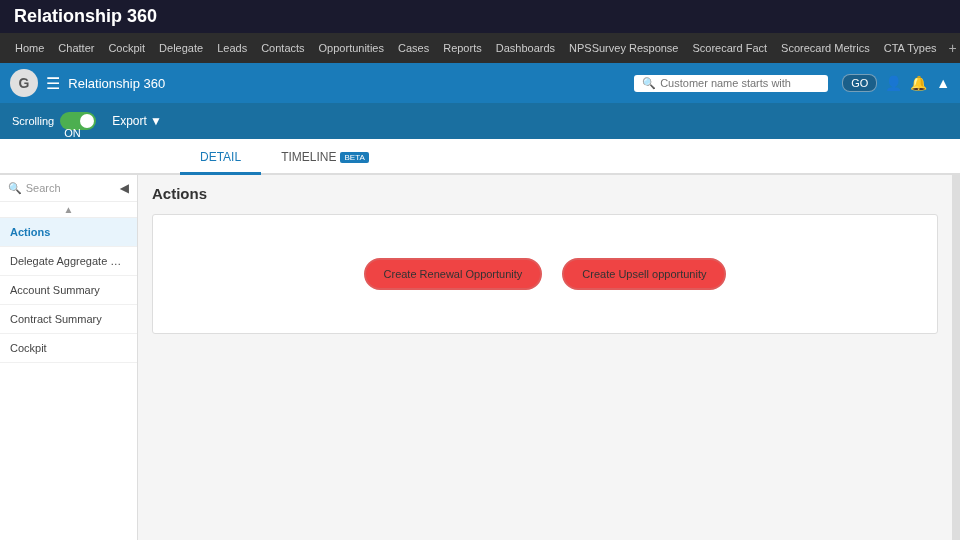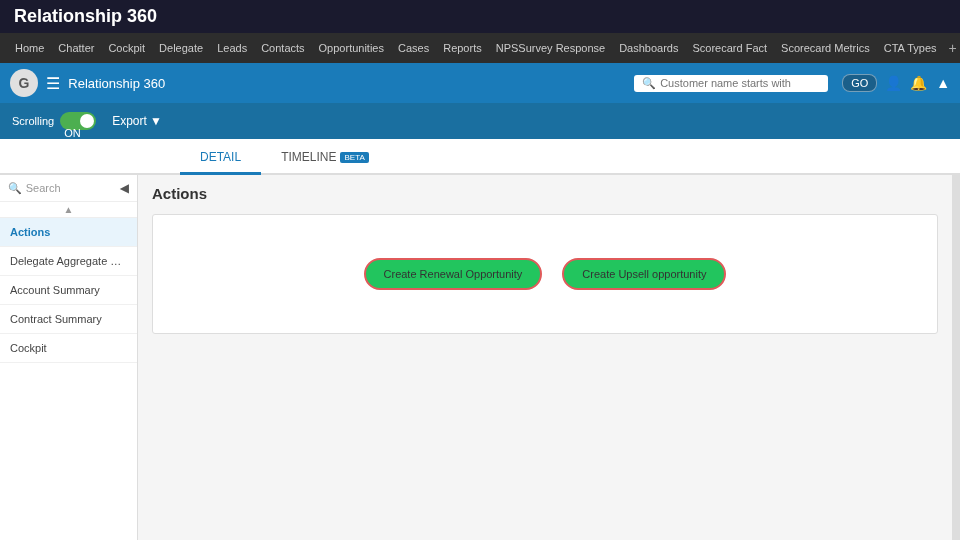--- a/index.html
+++ b/index.html
@@ -177,21 +177,21 @@
     }
     .content-title {
       font-size: 15px; color: #333; font-weight: bold; margin-bottom: 12px;
     }
     .actions-panel {
       background: white; border: 1px solid #ddd; border-radius: 3px;
       padding: 30px 20px; min-height: 120px;
       display: flex; align-items: center; justify-content: center; gap: 20px;
     }
     .action-btn {
-      border: 2px solid #e05a5a; color: #333; background: #22c55e;
+      border: 2px solid #e05a5a; color: #333; background: #ef4444;
       padding: 8px 18px; border-radius: 20px; font-size: 11px;
       cursor: pointer; white-space: nowrap;
     }
 
     
     .scrollbar-right {
       width: 8px; background: #ddd; flex-shrink: 0;
     }
   </style>
 </head>
@@ -204,22 +204,22 @@
 <div class="nav-bar" id="nav-bar">
     <span class="nav-item">Home</span>
     <span class="nav-item">Chatter</span>
     <span class="nav-item">Cockpit</span>
     <span class="nav-item">Delegate</span>
     <span class="nav-item">Leads</span>
     <span class="nav-item">Contacts</span>
     <span class="nav-item">Opportunities</span>
     <span class="nav-item">Cases</span>
     <span class="nav-item">Reports</span>
+    <span class="nav-item">Dashboards</span>
     <span class="nav-item">NPSSurvey Response</span>
-    <span class="nav-item">Dashboards</span>
     <span class="nav-item">Scorecard Fact</span>
     <span class="nav-item">Scorecard Metrics</span>
     <span class="nav-item">CTA Types</span>
     <span class="nav-plus">+</span>
   </div>
 
 <div class="app-header">
   <div class="app-header-logo">G</div>
   <span class="app-header-hamburger">☰</span>
   <span class="app-header-title">Relationship 360</span>

